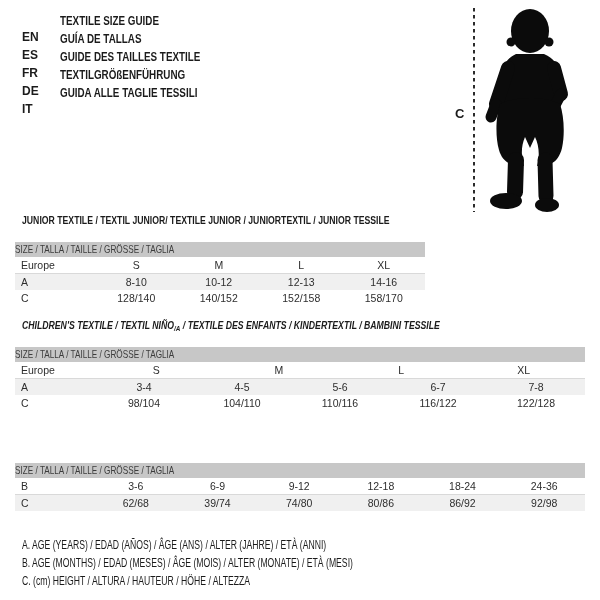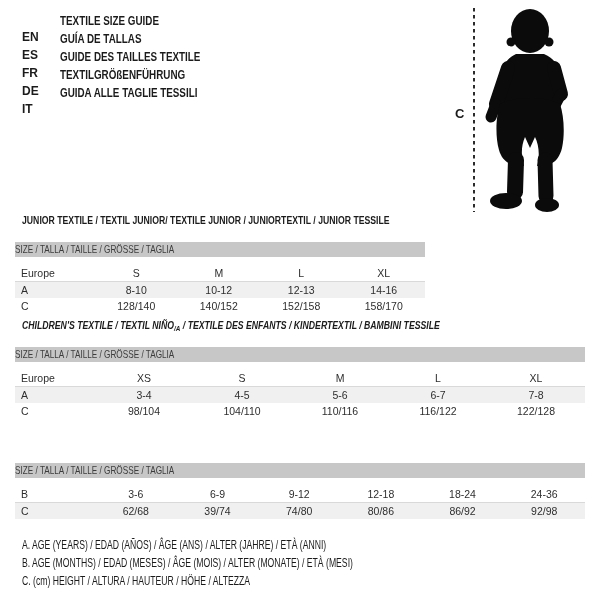--- a/index.html
+++ b/index.html
@@ -22,21 +22,21 @@
   .sub-part { font-size:8px; vertical-align:-2px; }
   
   .size-table { position:absolute; left:15px; }
   .t1 { top:242px; width:410px; }
   .t2 { top:347px; width:570px; }
   .t3 { top:463px; width:570px; }
   .table-bar { height:15px; line-height:15px; background:#c7c7c7; font-size:10.5px; color:#3c3c3c; }
   .squish78 { display:inline-block; transform:scaleX(0.78); transform-origin:0 50%; white-space:nowrap; }
   .trow { display:flex; height:16px; line-height:16px; font-size:10.5px; color:#2e2e2e; }
   .trow.shaded { background:#f0f0f0; }
-  .trow.first { border-bottom:1px solid #d9d9d9;margin-top:8px; }
+  .trow.first { border-bottom:1px solid #d9d9d9; }
   .cell-label { width:80px; flex:none; padding-left:6px; box-sizing:border-box; text-align:left; }
   .cell { flex:1; text-align:center; }
   
   .notes { position:absolute; left:22px; top:536px; }
   .note { height:18px; line-height:18px; font-weight:normal; font-size:12px; white-space:nowrap; }
   .squish72 { display:inline-block; transform:scaleX(0.72); transform-origin:0 50%; white-space:nowrap; }
 </style>
 </head>
 <body>
 
@@ -122,21 +122,20 @@
         <span class="cell">128/140</span>
         <span class="cell">140/152</span>
         <span class="cell">152/158</span>
         <span class="cell">158/170</span>
       </div>
     </div>
   <div class="size-table t2">
       <div class="table-bar"><span class="squish78">SIZE / TALLA / TAILLE / GRÖSSE / TAGLIA</span></div>
       <div class="trow first">
         <span class="cell-label">Europe</span>
-        <span class="cell">XS</span>
         <span class="cell">S</span>
         <span class="cell">M</span>
         <span class="cell">L</span>
         <span class="cell">XL</span>
       </div>
       <div class="trow shaded">
         <span class="cell-label">A</span>
         <span class="cell">3-4</span>
         <span class="cell">4-5</span>
         <span class="cell">5-6</span>

